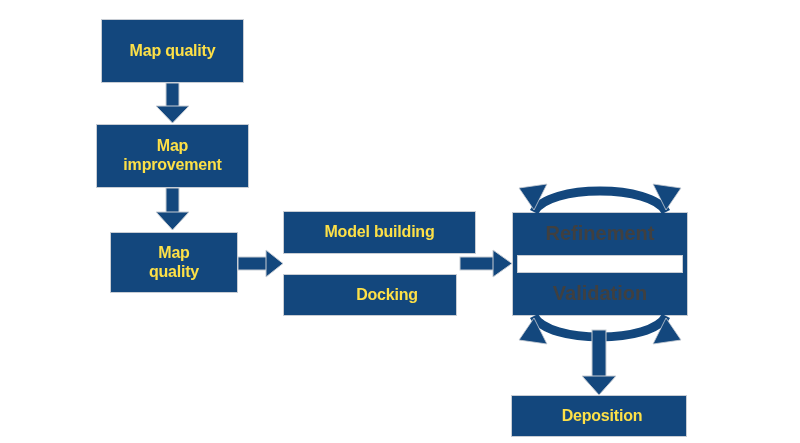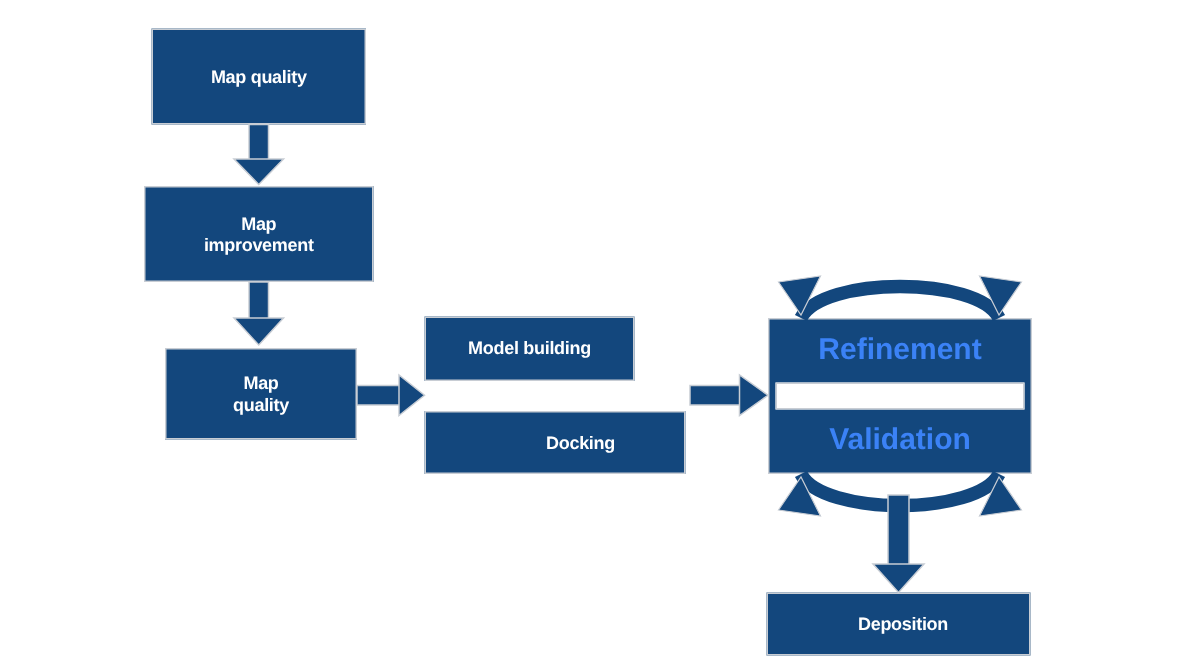--- a/index.html
+++ b/index.html
@@ -19,22 +19,22 @@
   }
   .node {
     position: absolute;
     background: #13477D;
     border: 1px solid #c8cdd4;
     box-sizing: border-box;
     display: flex;
     align-items: center;
     justify-content: center;
     text-align: center;
-    color: #ffffff;
-    font-size: 12px;
+    color: #fde047;
+    font-size: 16px;
     font-weight: bold;
     line-height: 1.18;
     letter-spacing: -0.2px;
     padding: 0 6px;
   }
   .node span {
     display: block;
     width: 100%;
   }
   .node-stack {
@@ -44,21 +44,21 @@
     box-sizing: border-box;
   }
   .stack-gap {
     position: absolute;
     background: #ffffff;
     border: 1px solid #c8cdd4;
     box-sizing: border-box;
   }
   .stack-label {
     position: absolute;
-    color: #3b82f6;
+    color: #404040;
     font-size: 20px;
     font-weight: bold;
     text-align: center;
     display: flex;
     align-items: center;
     justify-content: center;
   }
   svg.overlay {
     position: absolute;
     left: 0;
@@ -86,21 +86,21 @@
       </span>
   </div>
 
   <div class="node" style="left:110px; top:232px; width:128px; height:61px;">
     <span>
         <span style="display: block;">Map</span>
         <span style="display: block;">quality</span>
       </span>
   </div>
 
-  <div class="node" style="left:283px; top:211px; width:140px; height:43px;">
+  <div class="node" style="left:283px; top:211px; width:193px; height:43px;">
     <span>Model building</span>
   </div>
 
   <div class="node" style="left:283px; top:274px; width:174px; height:42px;padding-left:40px;">
     <span>Docking</span>
   </div>
 
   <div class="node-stack" style="left:512px; top:212px; width:176px; height:104px;"></div>
   <div class="stack-gap" style="left:517px; top:255px; width:166px; height:18px;"></div>
   <div class="stack-label" style="left:512px; top:212px; width:176px; height:43px;">

